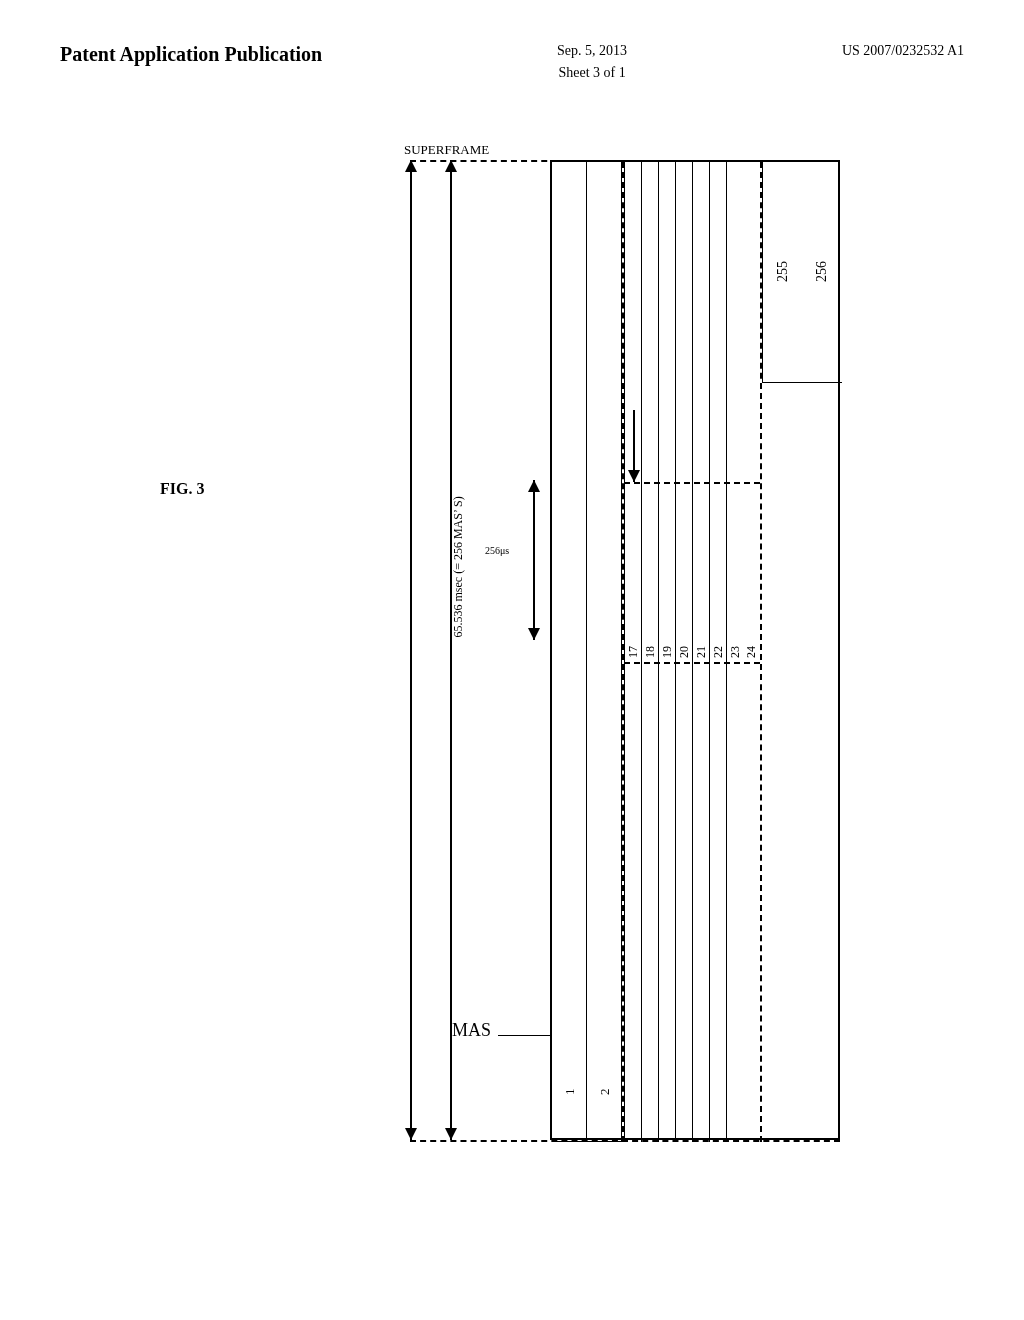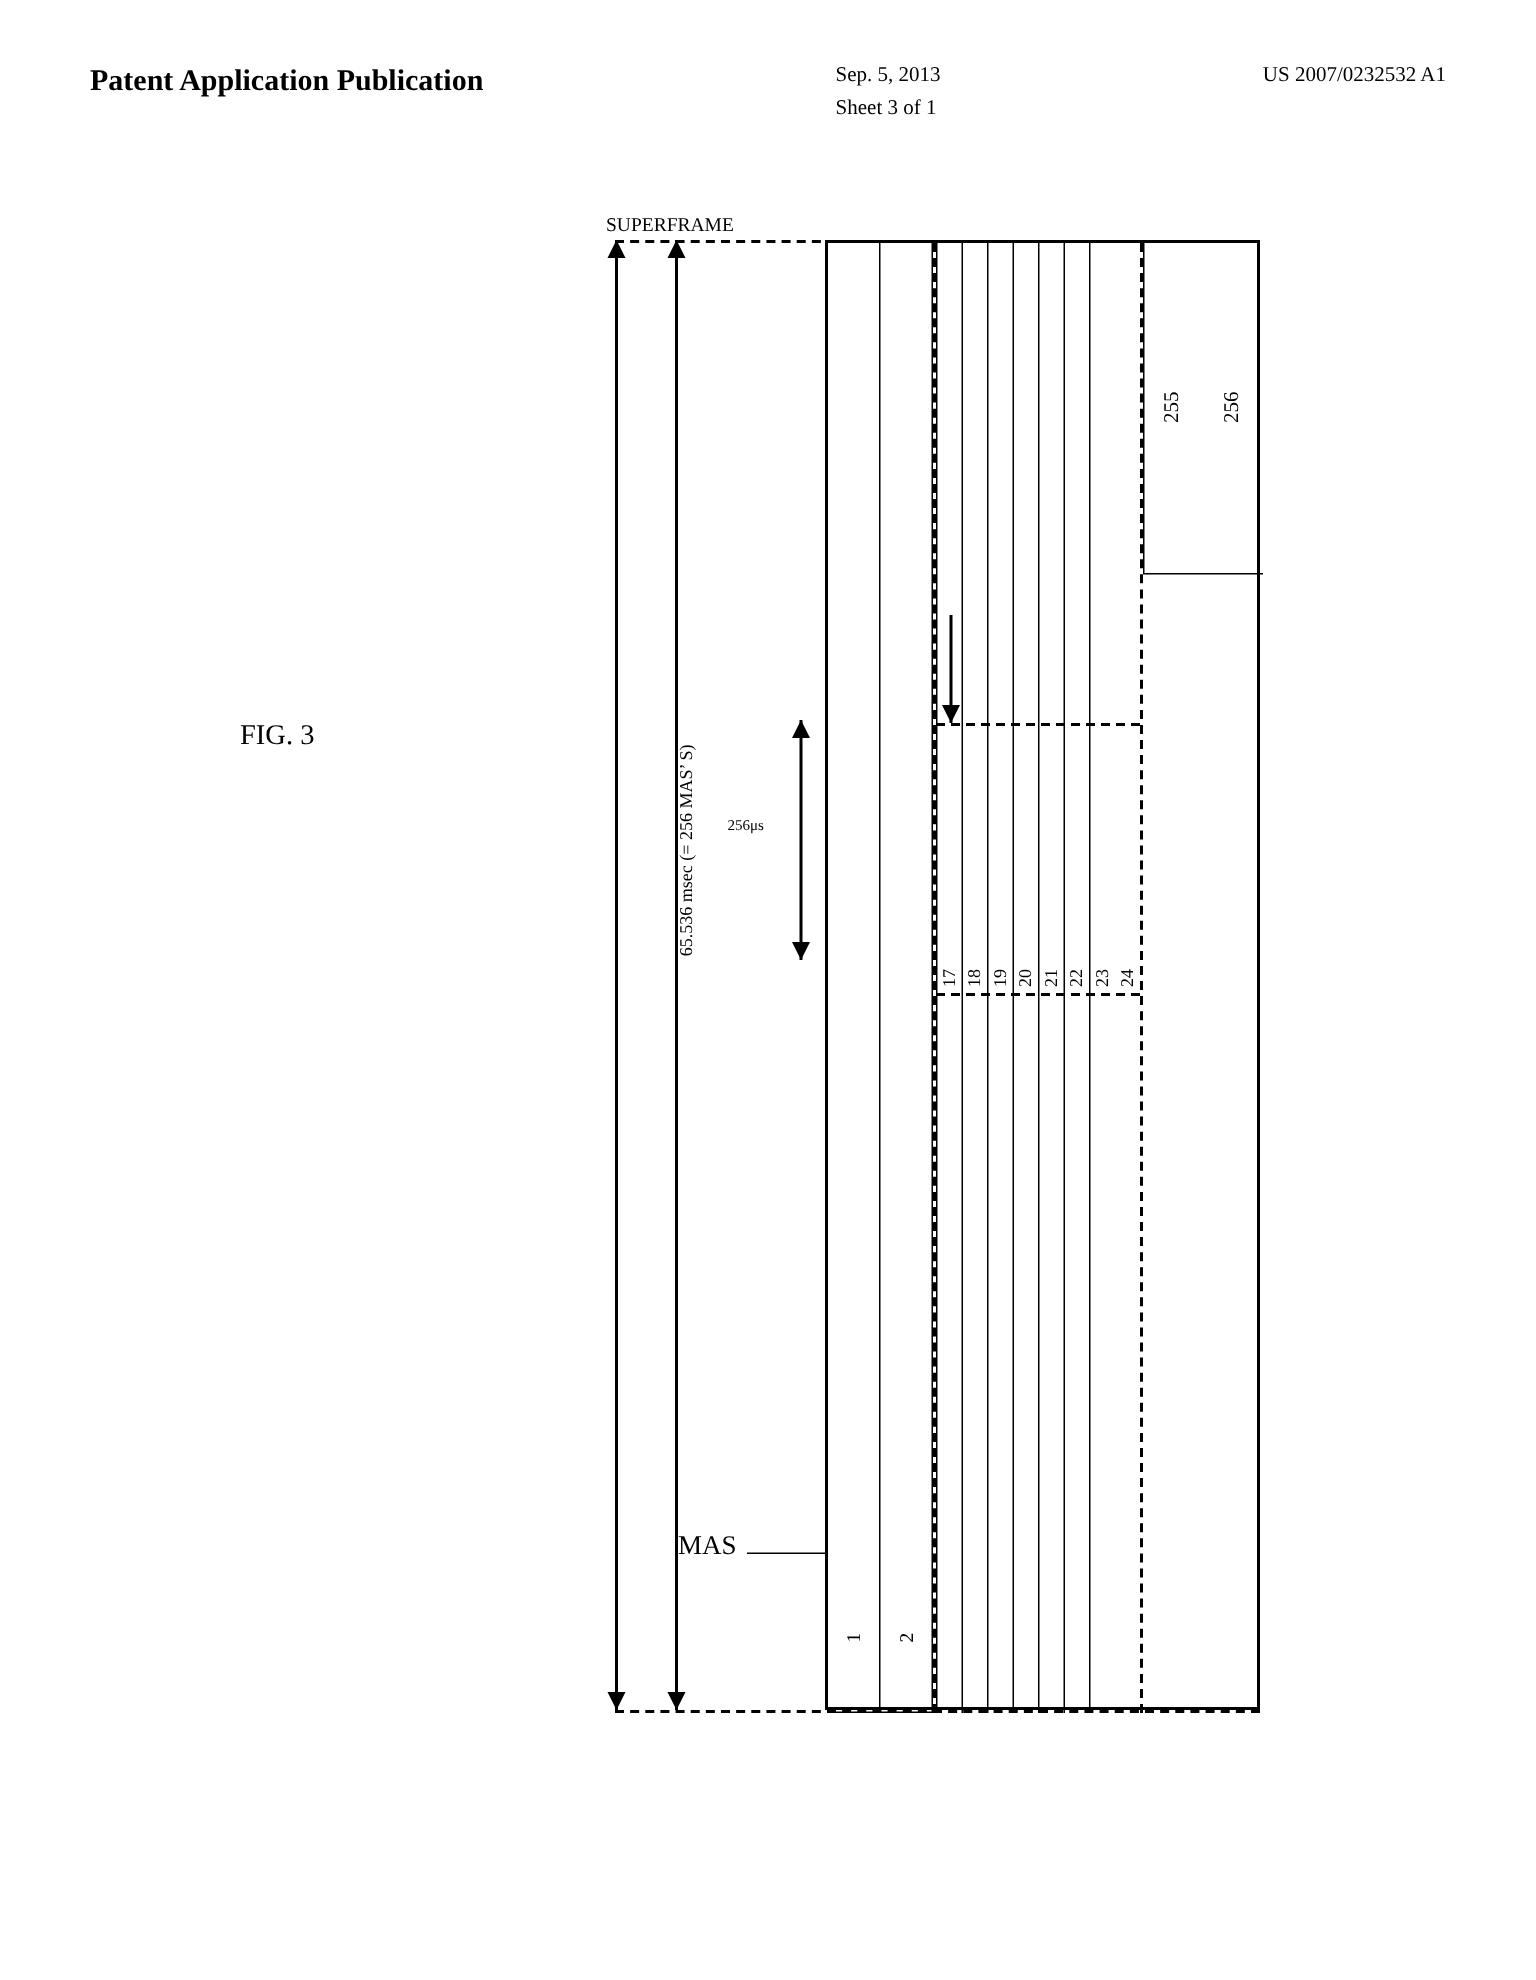--- a/index.html
+++ b/index.html
@@ -21,38 +21,38 @@
     }
 
     .header-left {
       font-weight: bold;
       font-size: 20px;
       line-height: 1.4;
       font-family: Liberation Serif, serif;
     }
 
     .header-center {
-      text-align: left;
+      text-align: center;
       font-size: 14px;
       line-height: 1.6;
       margin-left: 20px;
     }
 
     .header-right {
       text-align: right;
       font-size: 14px;
       line-height: 1.6;
     }
 
     .fig-label {
       position: absolute;
       left: 160px;
       top: 480px;
-      font-size: 19px;
-      font-weight: normal;
+      font-size: 16px;
+      font-weight: bold;
     }
 
     .diagram-container {
       position: absolute;
       left: 350px;
       top: 140px;
       width: 600px;
       height: 1060px;
     }
 

